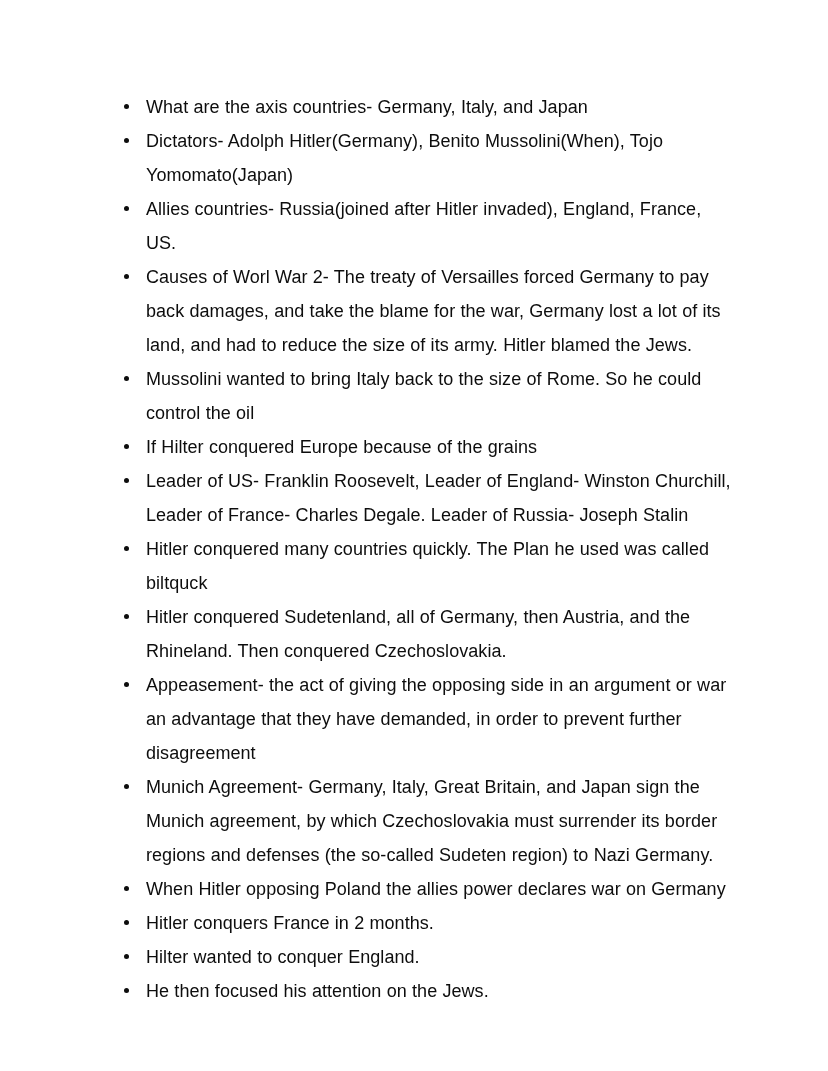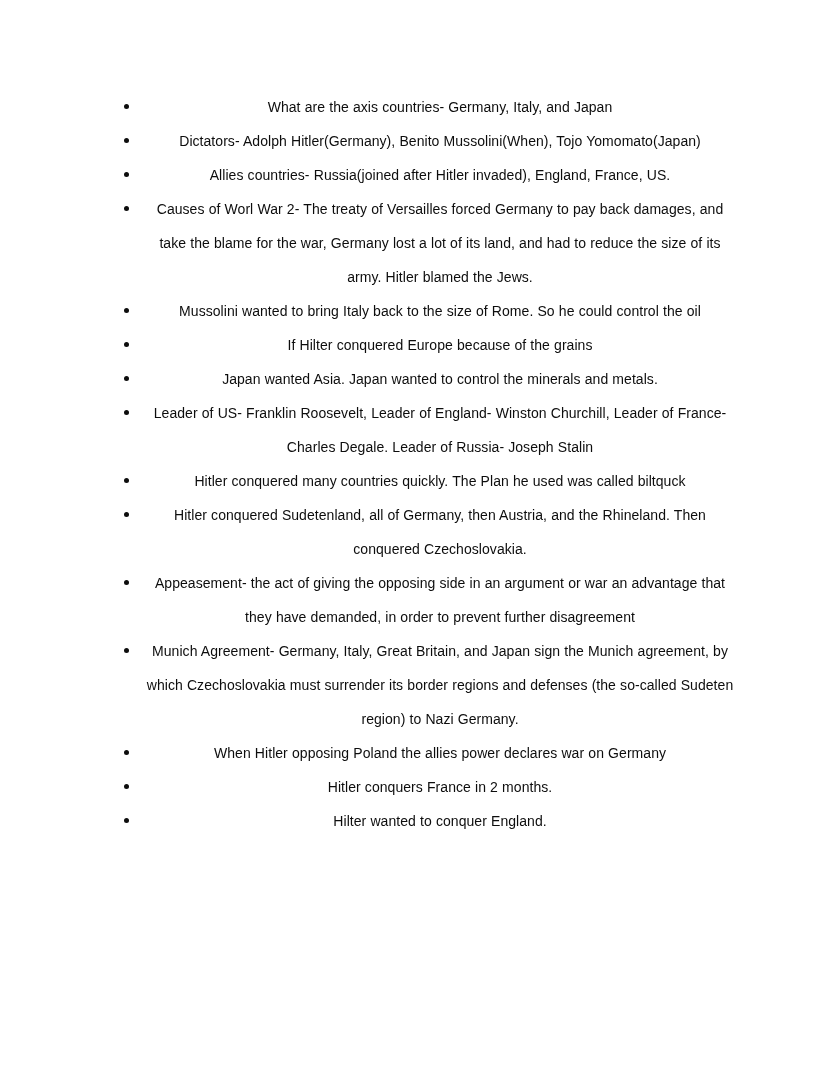--- a/index.html
+++ b/index.html
@@ -27,25 +27,25 @@
     top: 90px;
     width: 610px;
     margin: 0;
     padding: 0;
     list-style: none;
   }
   .note-item {
     position: relative;
     padding-left: 22px;
     margin: 0 0 0 0;
-    font-size: 14px;
+    font-size: 18px;
     line-height: 34px;
     color: #0d0d0d;
     letter-spacing: 0.05px;
-    text-align: center;
+    text-align: left;
     word-spacing: 0.2px;
   }
   .note-bullet {
     position: absolute;
     left: 0;
     top: 14px;
     width: 5px;
     height: 5px;
     border-radius: 50%;
     background: #0d0d0d;
@@ -78,24 +78,20 @@
       <li class="note-item">
         <span class="note-bullet"></span>
         <span class="note-text">Mussolini wanted to bring Italy back to the size of Rome. So he could control the oil</span>
       </li>
       <li class="note-item">
         <span class="note-bullet"></span>
         <span class="note-text">If Hilter conquered Europe because of the grains</span>
       </li>
       <li class="note-item">
         <span class="note-bullet"></span>
-        <span class="note-text">Japan wanted Asia. Japan wanted to control the minerals and metals.</span>
-      </li>
-      <li class="note-item">
-        <span class="note-bullet"></span>
         <span class="note-text">Leader of US- Franklin Roosevelt, Leader of England- Winston Churchill, Leader of France- Charles Degale. Leader of Russia- Joseph Stalin</span>
       </li>
       <li class="note-item">
         <span class="note-bullet"></span>
         <span class="note-text">Hitler conquered many countries quickly. The Plan he used was called biltquck</span>
       </li>
       <li class="note-item">
         <span class="note-bullet"></span>
         <span class="note-text">Hitler conquered Sudetenland, all of Germany, then Austria, and the Rhineland. Then conquered Czechoslovakia.</span>
       </li>
@@ -112,14 +108,18 @@
         <span class="note-text">When Hitler opposing Poland the allies power declares war on Germany</span>
       </li>
       <li class="note-item">
         <span class="note-bullet"></span>
         <span class="note-text">Hitler conquers France in 2 months.</span>
       </li>
       <li class="note-item">
         <span class="note-bullet"></span>
         <span class="note-text">Hilter wanted to conquer England.</span>
       </li>
+      <li class="note-item">
+        <span class="note-bullet"></span>
+        <span class="note-text">He then focused his attention on the Jews.</span>
+      </li>
     </ul>
 </div>
 
 </body></html>

